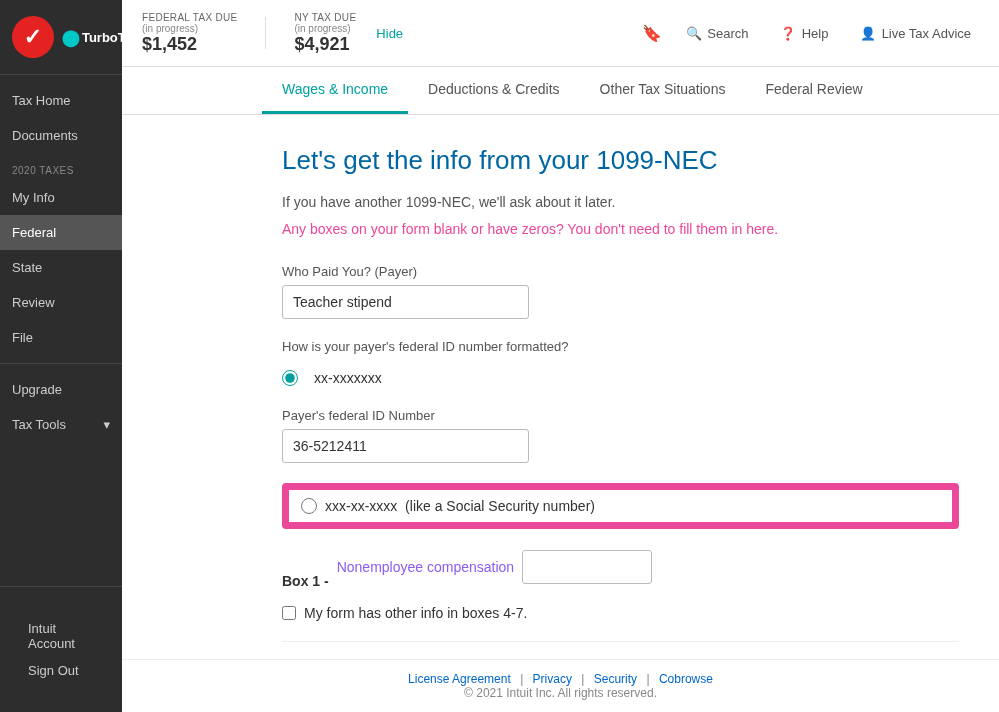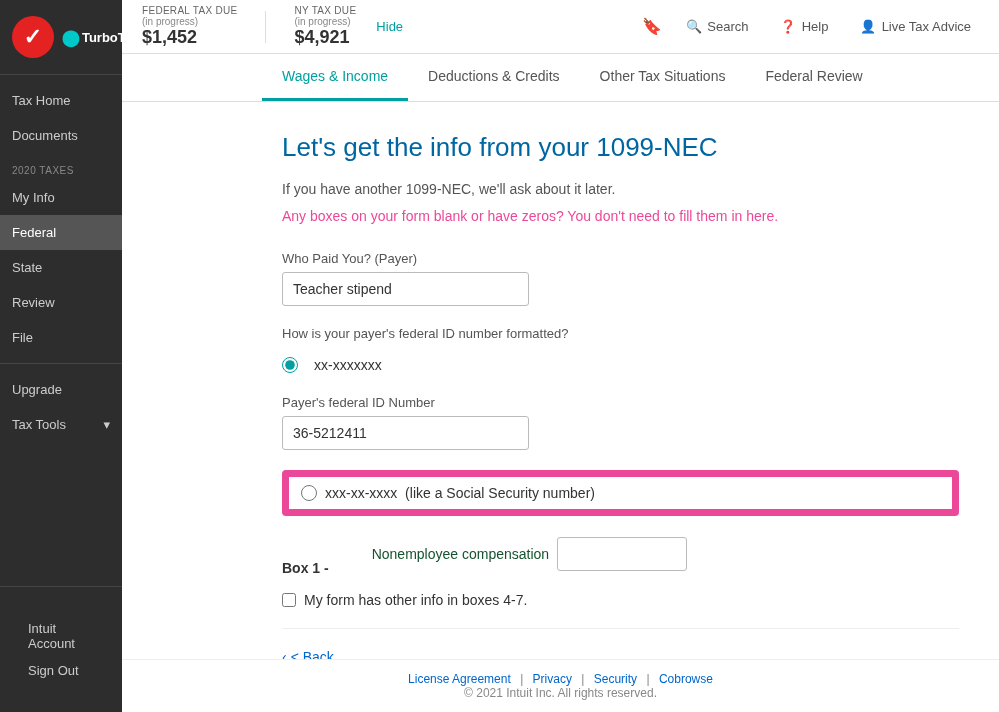--- a/index.html
+++ b/index.html
@@ -23,21 +23,21 @@
     .sidebar-item-label {}
     .sidebar-divider { border: none; border-top: 1px solid #444; margin: 8px 0; }
 
     .sidebar-bottom { padding: 28px; border-top: 1px solid #444; }
     .sidebar-bottom-item { padding: 6px 0; font-size: 13px; color: #ccc; cursor: pointer; }
 
     
     .main { flex: 1; display: flex; flex-direction: column; overflow: hidden; }
 
     
-    .topbar { background: white; border-bottom: 1px solid #ddd; padding: 0 20px; display: flex; align-items: center; height: 54px; gap: 16px; flex-shrink: 0; }
+    .topbar { background: white; border-bottom: 1px solid #ddd; padding: 0 20px; display: flex; align-items: center; height: 67px; gap: 16px; flex-shrink: 0; }
     .tax-due-group { display: flex; align-items: center; gap: 20px; margin-right: auto; }
     .tax-due-item { display: flex; flex-direction: column; }
     .tax-due-label { font-size: 10px; color: #666; text-transform: uppercase; letter-spacing: 0.3px; }
     .tax-due-amount { font-size: 18px; font-weight: bold; color: #333; }
     .tax-due-status { font-size: 10px; color: #888; }
     .tax-hide-btn { color: #00a0a0; font-size: 13px; cursor: pointer; text-decoration: none; }
     .topbar-actions { display: flex; align-items: center; gap: 16px; }
     .topbar-btn { display: flex; align-items: center; gap: 5px; color: #555; font-size: 13px; cursor: pointer; background: none; border: none; padding: 4px 8px; }
     .bookmark-btn { color: #00a0a0; font-size: 16px; cursor: pointer; }
     .live-tax-btn { display: flex; align-items: center; gap: 5px; color: #555; font-size: 13px; cursor: pointer; }
@@ -61,21 +61,21 @@
     .radio-group { margin-bottom: 16px; }
     .radio-question { font-size: 13px; color: #555; margin-bottom: 10px; }
     .radio-option { display: flex; align-items: center; gap: 16px; padding: 6px 0; cursor: pointer; font-size: 14px; color: #333; }
     .radio-option input[type="radio"] { accent-color: #00a0a0; width: 16px; height: 16px; cursor: pointer; }
 
     .highlighted-radio { border: 7px solid #ec4899; border-radius: 4px; padding: 8px 12px; display: flex; align-items: center; gap: 8px; margin-bottom: 16px; cursor: pointer; }
     .highlighted-radio input[type="radio"] { accent-color: #00a0a0; width: 16px; height: 16px; cursor: pointer; }
 
     .box-row { display: flex; align-items: center; gap: 8px; margin-bottom: 16px; }
     .box-label { font-size: 14px; font-weight: bold; margin-top: 28px; }
-    .box-link { color: #14532d; text-decoration: none; font-size: 14px; margin-left: 35px; }
+    .box-link { color: #8b5cf6; text-decoration: none; font-size: 14px; }
 
     .checkbox-option { display: flex; align-items: center; gap: 8px; font-size: 14px; color: #333; cursor: pointer; margin-bottom: 20px; }
     .checkbox-option input[type="checkbox"] { width: 14px; height: 14px; cursor: pointer; }
 
     
     .footer-nav { display: flex; align-items: center; justify-content: space-between; padding: 20px 0 10px; border-top: 1px solid #eee; margin-top: 20px; }
     .back-btn { background: none; border: none; color: #0066cc; font-size: 14px; cursor: pointer; display: flex; align-items: center; gap: 4px; }
     .continue-btn { background: #00a0a0; color: white; border: none; padding: 12px 32px; font-size: 16px; border-radius: 4px; cursor: pointer; font-weight: 500; }
 
     

